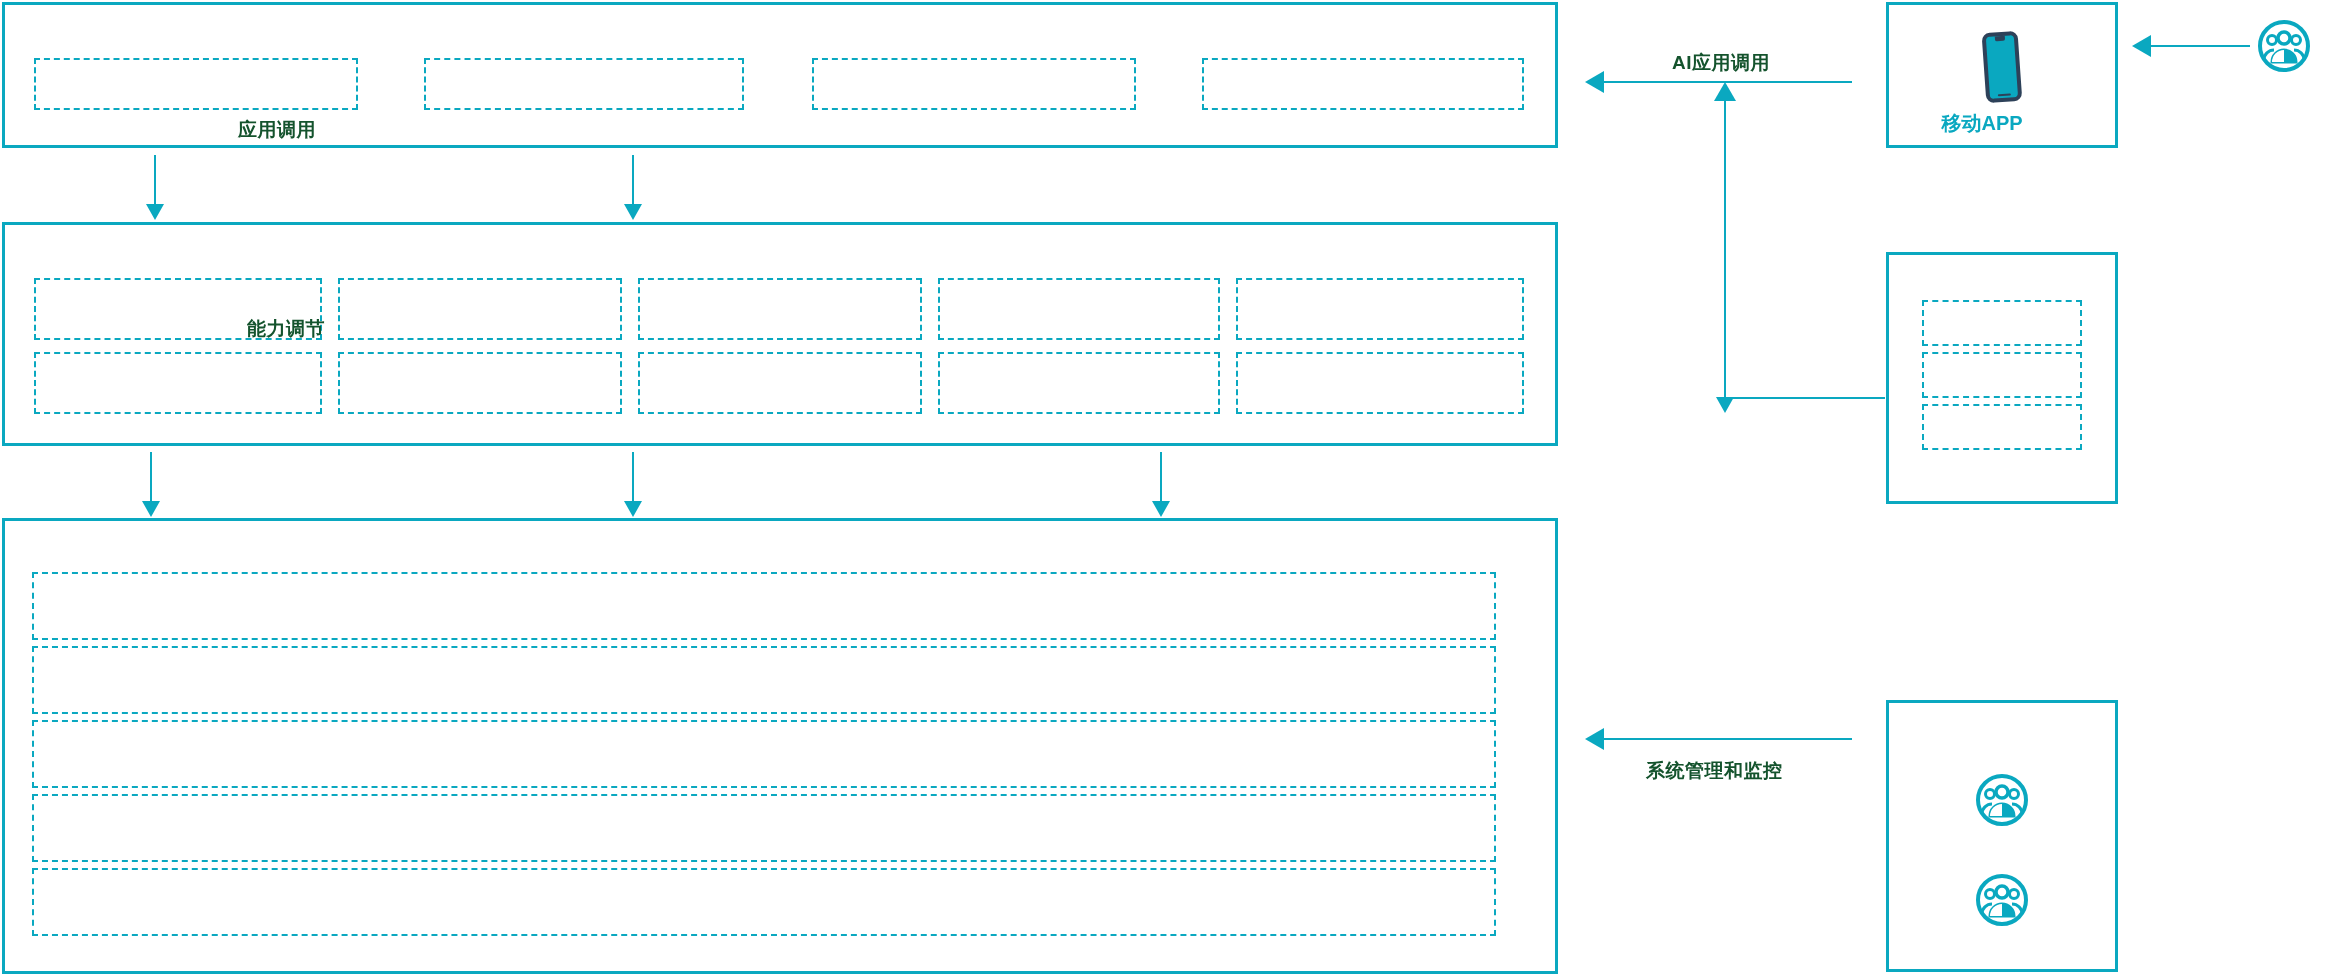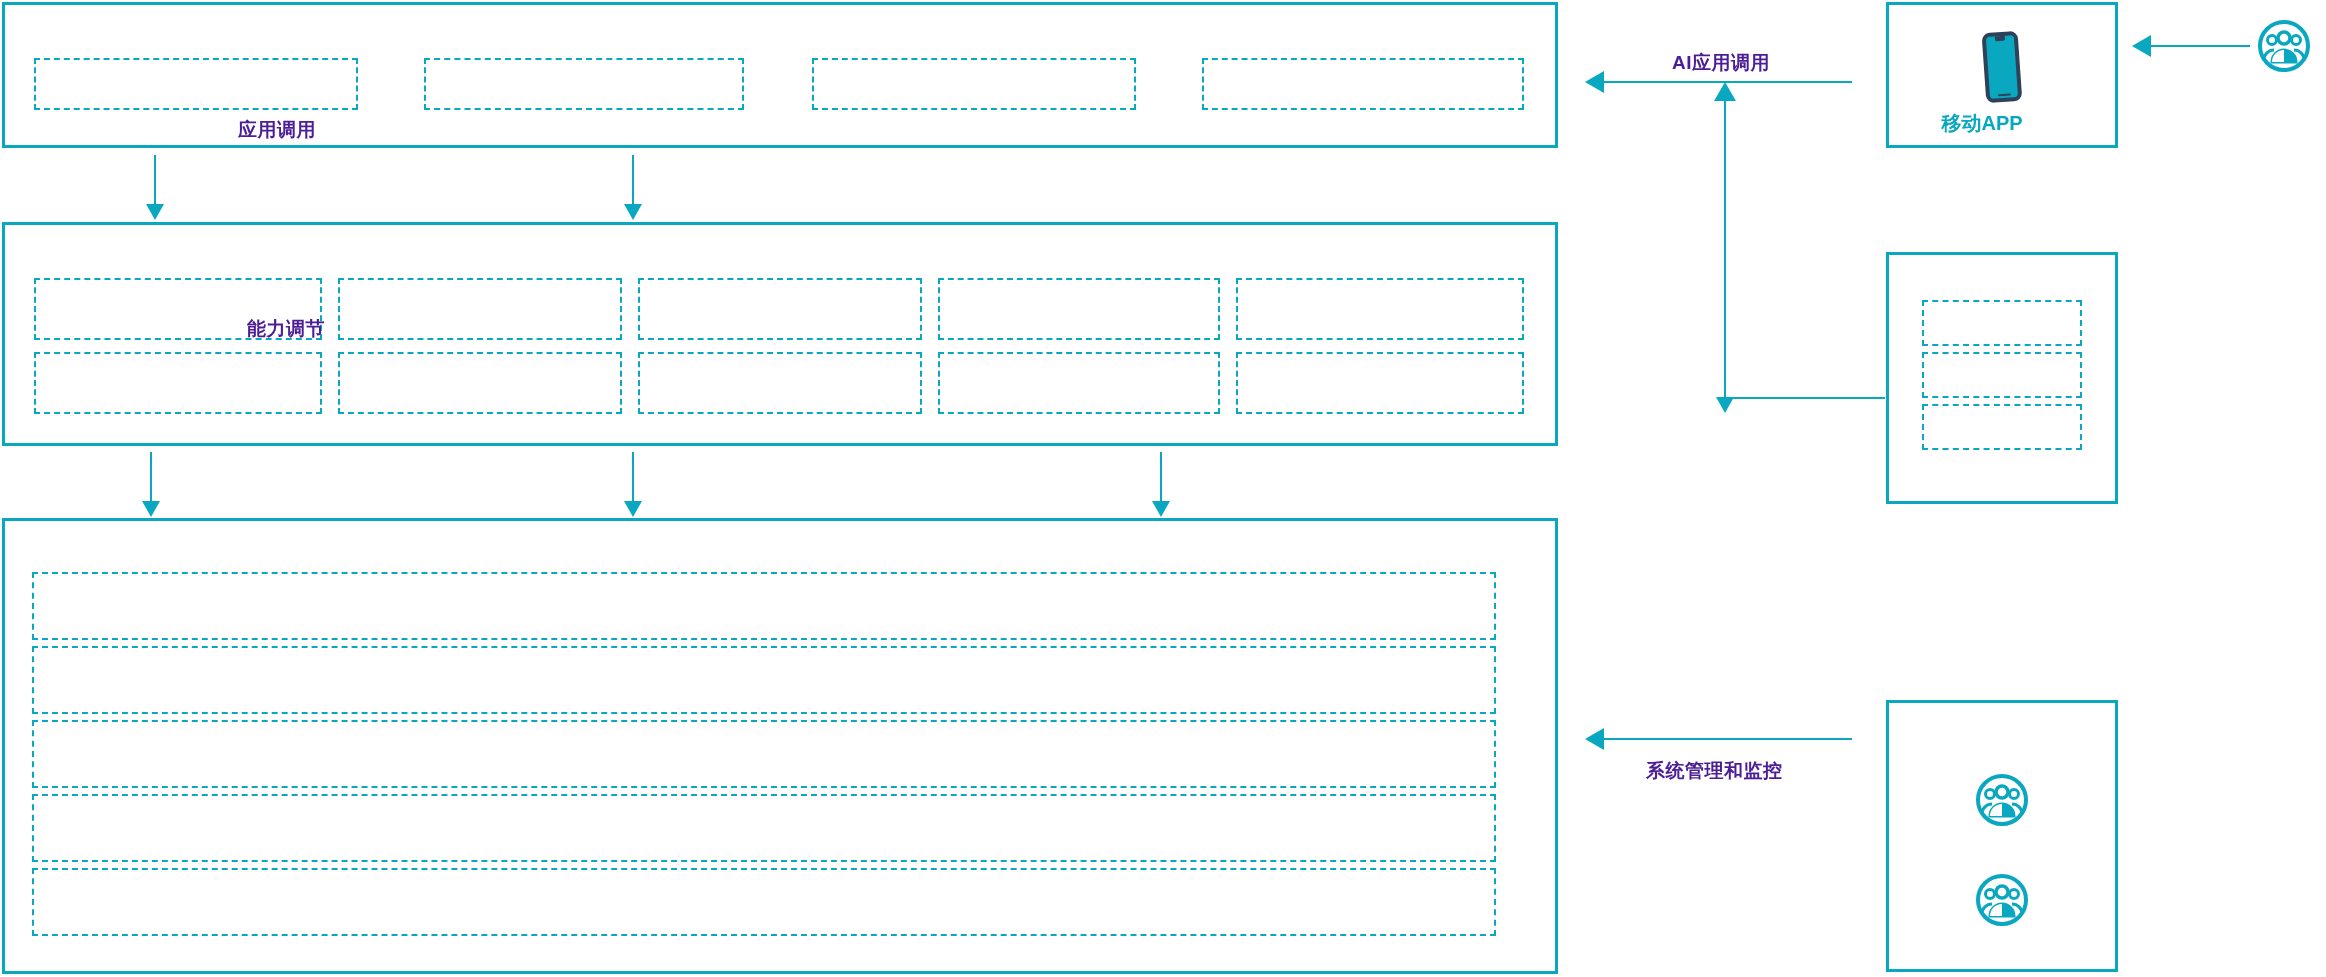--- a/index.html
+++ b/index.html
@@ -27,21 +27,21 @@
     display:flex;align-items:center;justify-content:center;
     color:#0AA8C0;
     font-size:17px;
     text-align:center;
     line-height:1.35;
   }
 
   
   .flow-label{
     position:absolute;
-    color:#4c1d95;
+    color:#14532d;
     font-size:19px;
     font-weight:bold;
     white-space:nowrap;
     letter-spacing:.5px;
   }
   .box-caption{
     position:absolute;
     color:#0AA8C0;
     font-size:20px;
     font-weight:bold;

